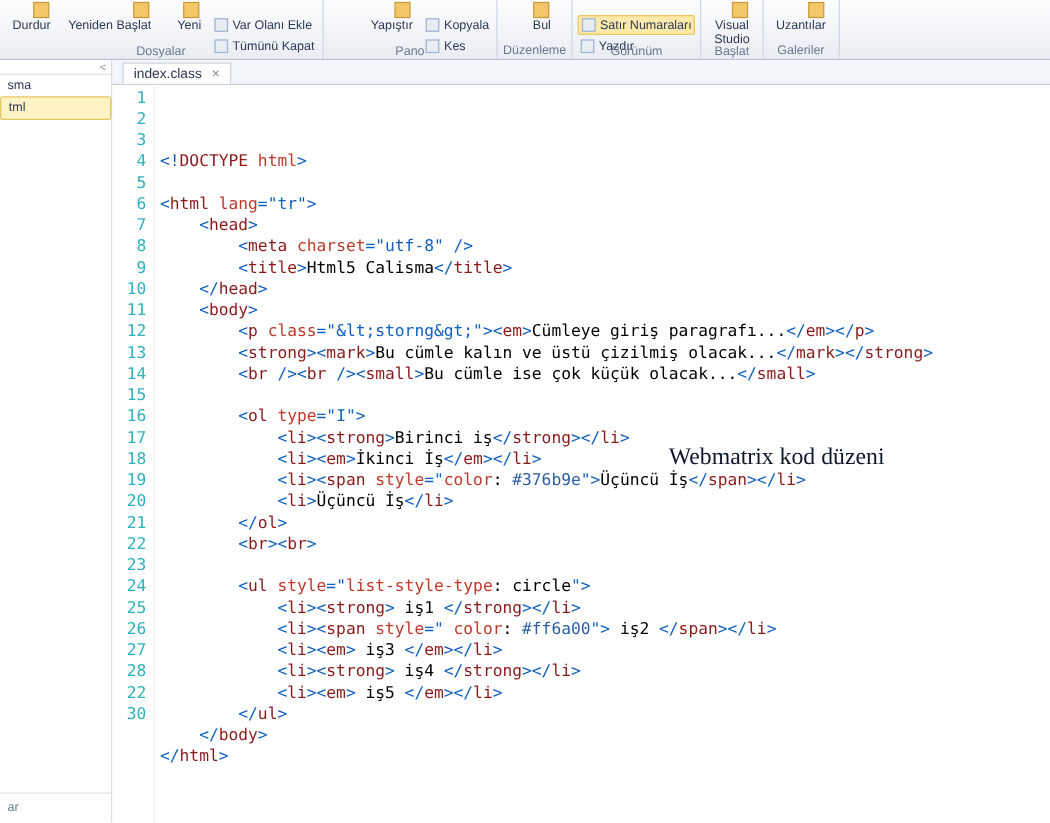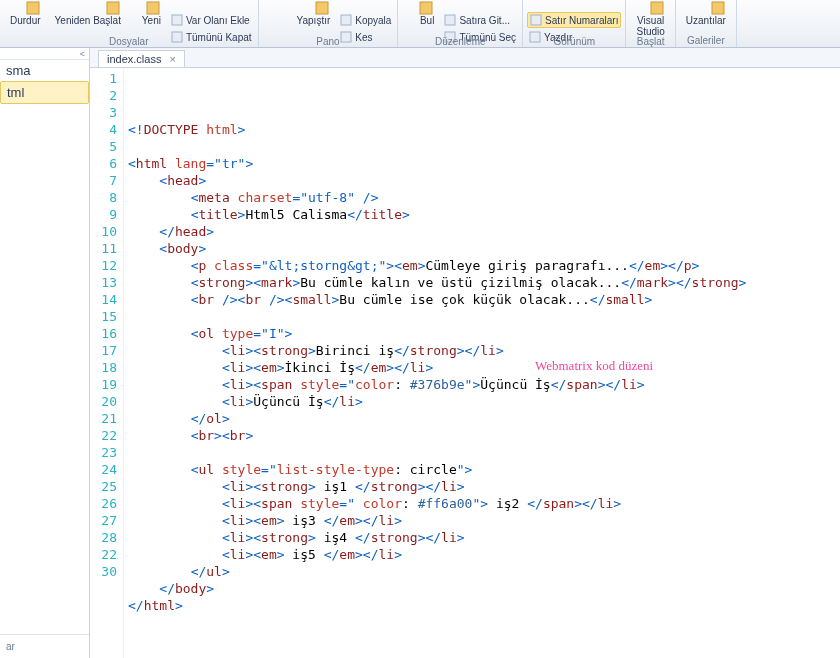--- a/index.html
+++ b/index.html
@@ -14,21 +14,21 @@
 .rbtn .ic { width: 16px; height: 14px; }
 .rbtn.small { flex-direction: row; gap: 3px; font-size: 10px; height: 16px; align-items: center; padding: 0 2px; }
 .rbtn.small .ic { width: 12px; height: 12px; }
 .vstack { display: flex; flex-direction: column; gap: 1px; margin-top: 12px; }
 .rbtn.hl { background: #fde9a9; border: 1px solid #e8c85e; border-radius: 2px; }
 
 
 .main { display: flex; height: 610px; }
 .side { width: 90px; border-right: 1px solid #c9d2e0; background: #fff; display: flex; flex-direction: column; }
 .side-top { height: 12px; border-bottom: 1px solid #e0e6ef; display: flex; justify-content: flex-end; align-items: center; padding-right: 4px; color: #7a889e; font-size: 9px; }
-.side-item { padding: 3px 6px; font-size: 13px; color: #2b3a55; }
+.side-item { padding: 3px 6px; font-size: 10px; color: #2b3a55; }
 .side-item.sel { background: #fff3c6; border: 1px solid #e8c85e; border-radius: 2px; }
 .side-bottom { margin-top: auto; border-top: 1px solid #dfe4ec; padding: 6px; color: #6b7a90; font-size: 10px; }
 
 .editor { flex: 1; display: flex; flex-direction: column; }
 .tabbar { height: 20px; background: #f3f6fa; border-bottom: 1px solid #c9d2e0; display: flex; align-items: flex-end; padding-left: 8px; }
 .tab { background: #fff; border: 1px solid #c9d2e0; border-bottom: none; padding: 2px 8px; font-size: 11px; display: flex; align-items: center; gap: 8px; color: #2b3a55; }
 .tab .x { color: #7a889e; font-size: 11px; }
 
 .code { flex: 1; display: flex; font-family: Consolas, monospace; font-size: 13px; line-height: 17px; position: relative; background: #fff; }
 .gutter { width: 34px; text-align: right; color: #2bb2bf; padding: 2px 6px 0 0; background: #fff; border-right: 1px solid #eef1f6; user-select: none; }
@@ -38,21 +38,21 @@
 
 
 .t-tag { color: #8b1a1a; } 
 .t-ang { color: #1060c0; } 
 .t-attr { color: #c0392b; }
 .t-val  { color: #1060c0; }
 .t-txt  { color: #000; }
 .t-css  { color: #c0392b; }
 .t-hex  { color: #2d5fa0; }
 
-.overlay-label { position: absolute; font-family: "Segoe UI"; font-size: 13px; color: #ec4899; }
+.overlay-label { position: absolute; font-family: "Segoe UI"; font-size: 19px; color: #0f172a; }
 
 svg { display: block; }
 </style>
 </head>
 <body>
 
 <div class="ribbon" id="ribbon">
     <div class="rgroup">
       <div class="items">
         <div class="rbtn">
@@ -133,38 +133,20 @@
     </div>
     <div class="rgroup">
       <div class="items">
         <div class="rbtn">
           <div class="ic">
             <svg viewBox="0 0 16 16">
               <rect x="2" y="2" width="12" height="12" fill="#f4c869" stroke="#c79a3a"></rect>
             </svg>
           </div>
           <div style="font-size: 10px; white-space: pre; text-align: center;">Bul</div>
-        </div>
-        <div class="vstack">
-          <div class="rbtn small">
-            <div class="ic">
-              <svg viewBox="0 0 12 12">
-                <rect x="1" y="1" width="10" height="10" fill="#e8ecf3" stroke="#9fb2cf"></rect>
-              </svg>
-            </div>
-            <span>Satıra Git...</span>
-          </div>
-          <div class="rbtn small">
-            <div class="ic">
-              <svg viewBox="0 0 12 12">
-                <rect x="1" y="1" width="10" height="10" fill="#e8ecf3" stroke="#9fb2cf"></rect>
-              </svg>
-            </div>
-            <span>Tümünü Seç</span>
-          </div>
         </div>
       </div>
       <div class="lbl">Düzenleme</div>
     </div>
     <div class="rgroup">
       <div class="items">
         <div class="vstack">
           <div class="rbtn small hl">
             <div class="ic">
               <svg viewBox="0 0 12 12">

